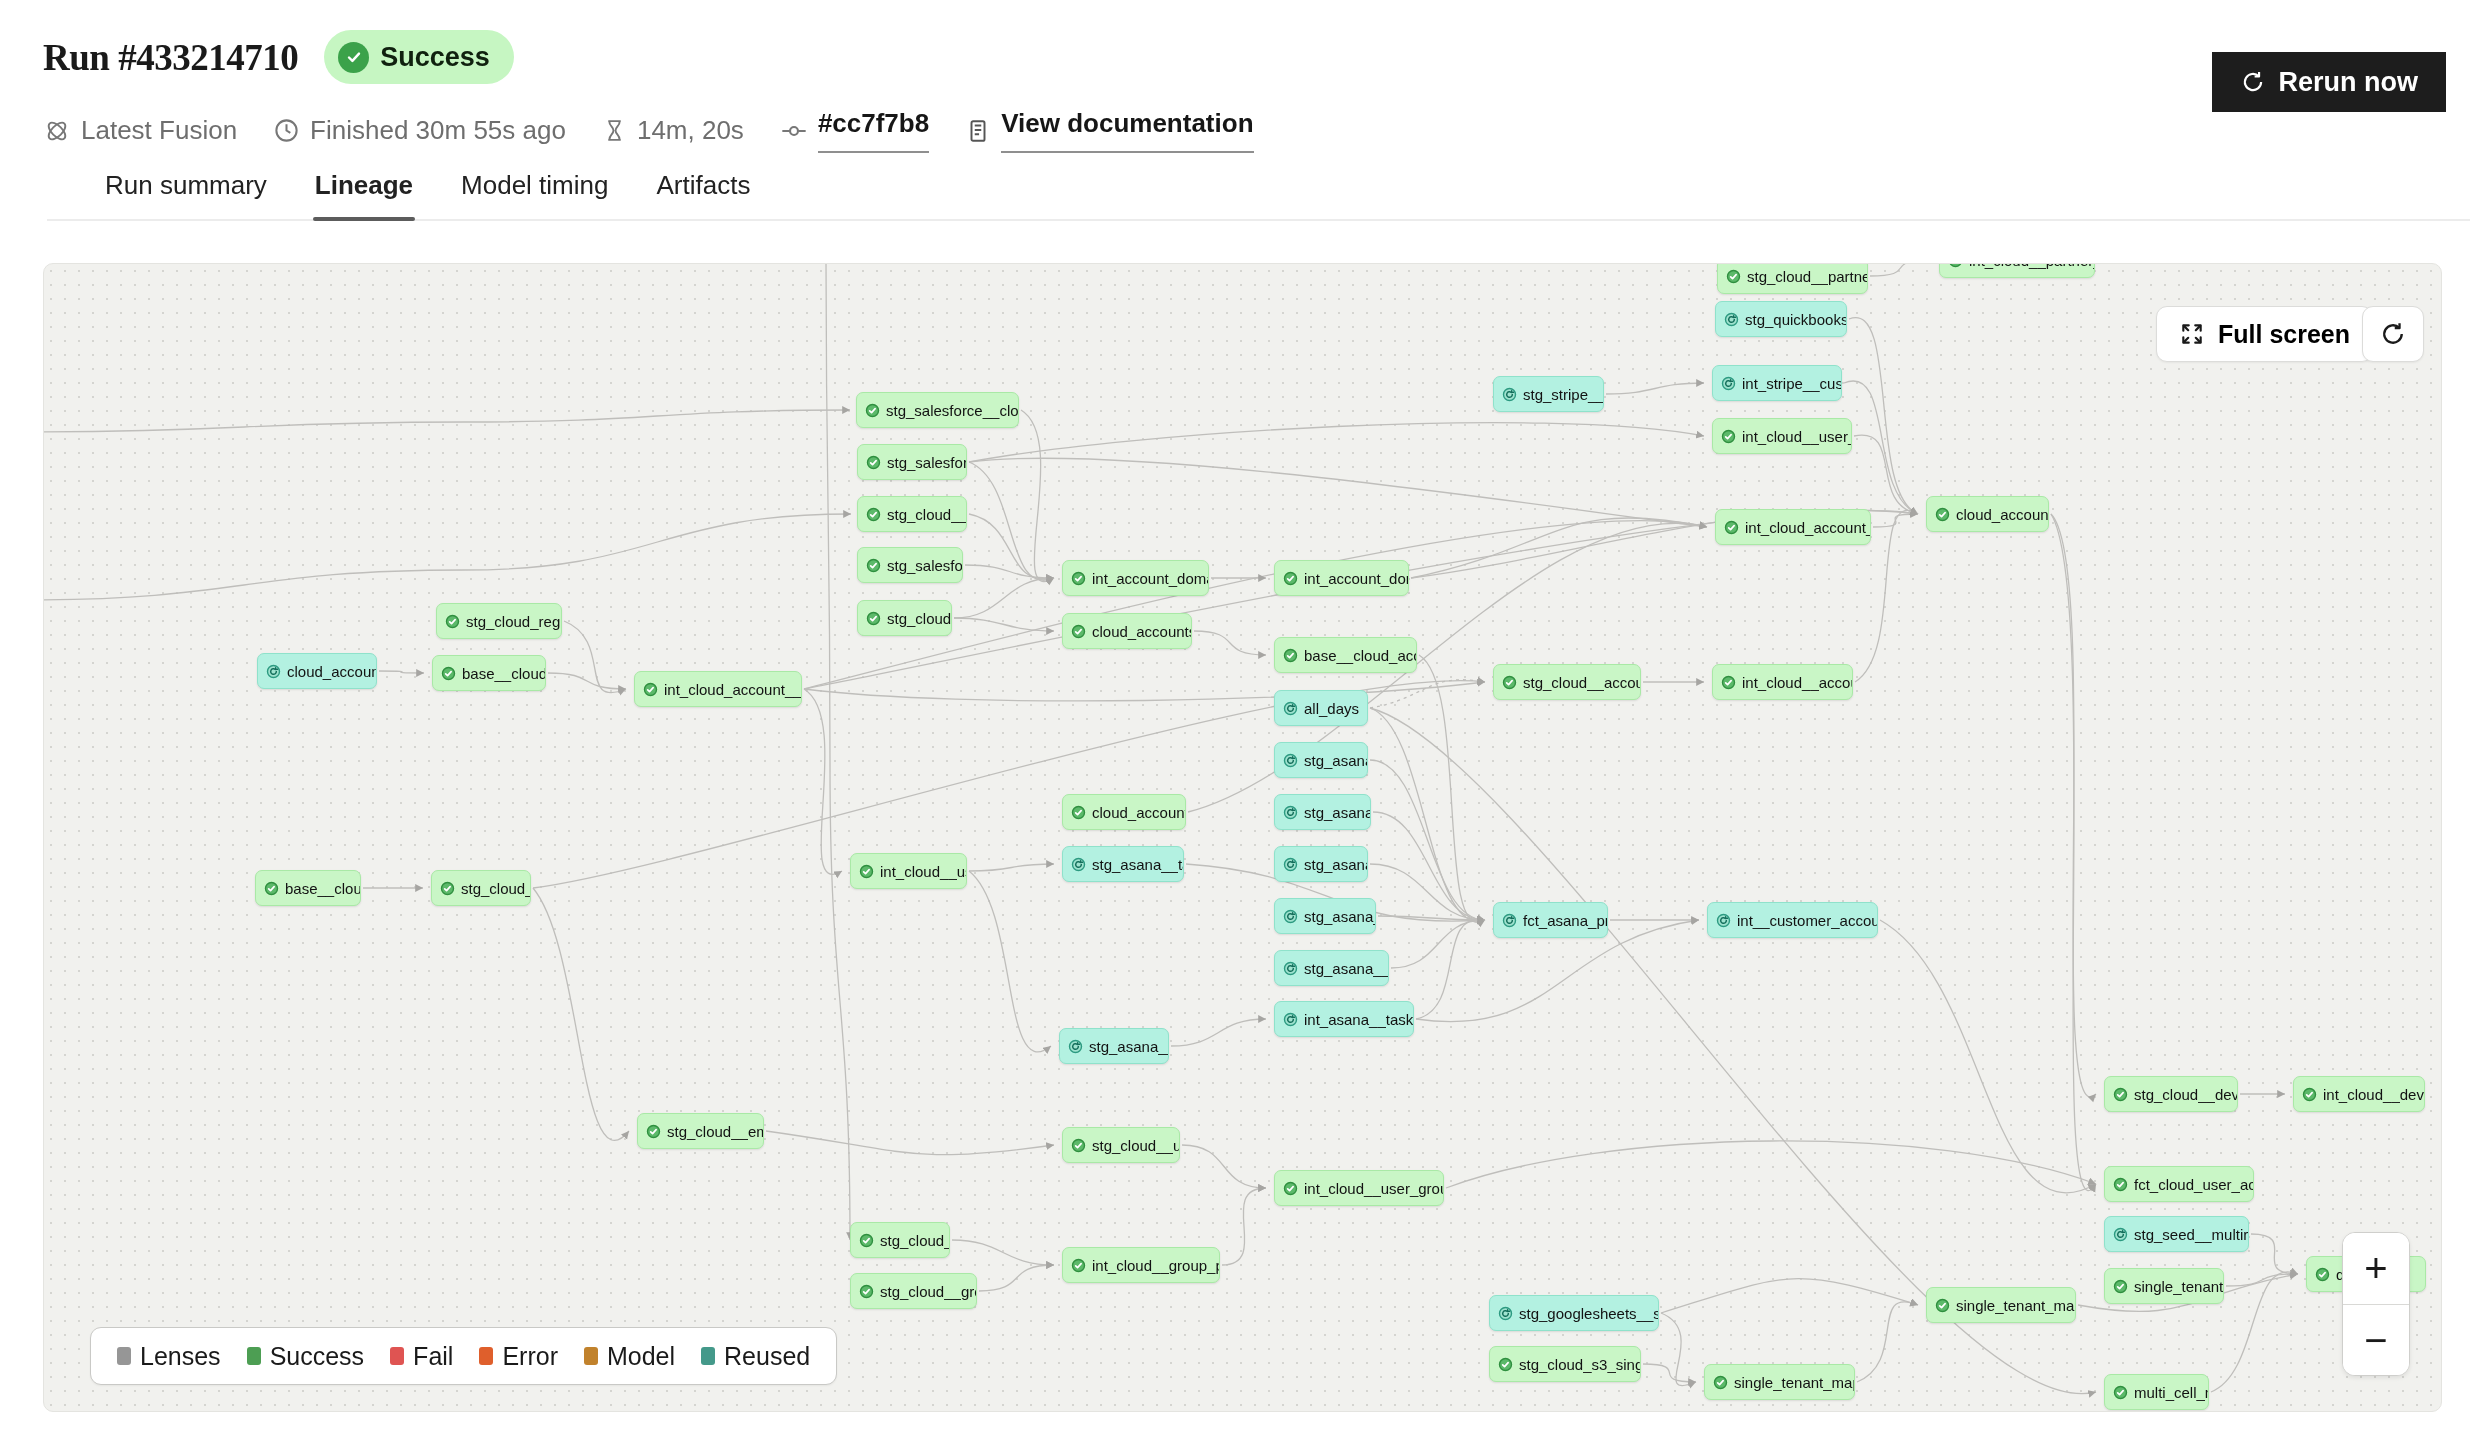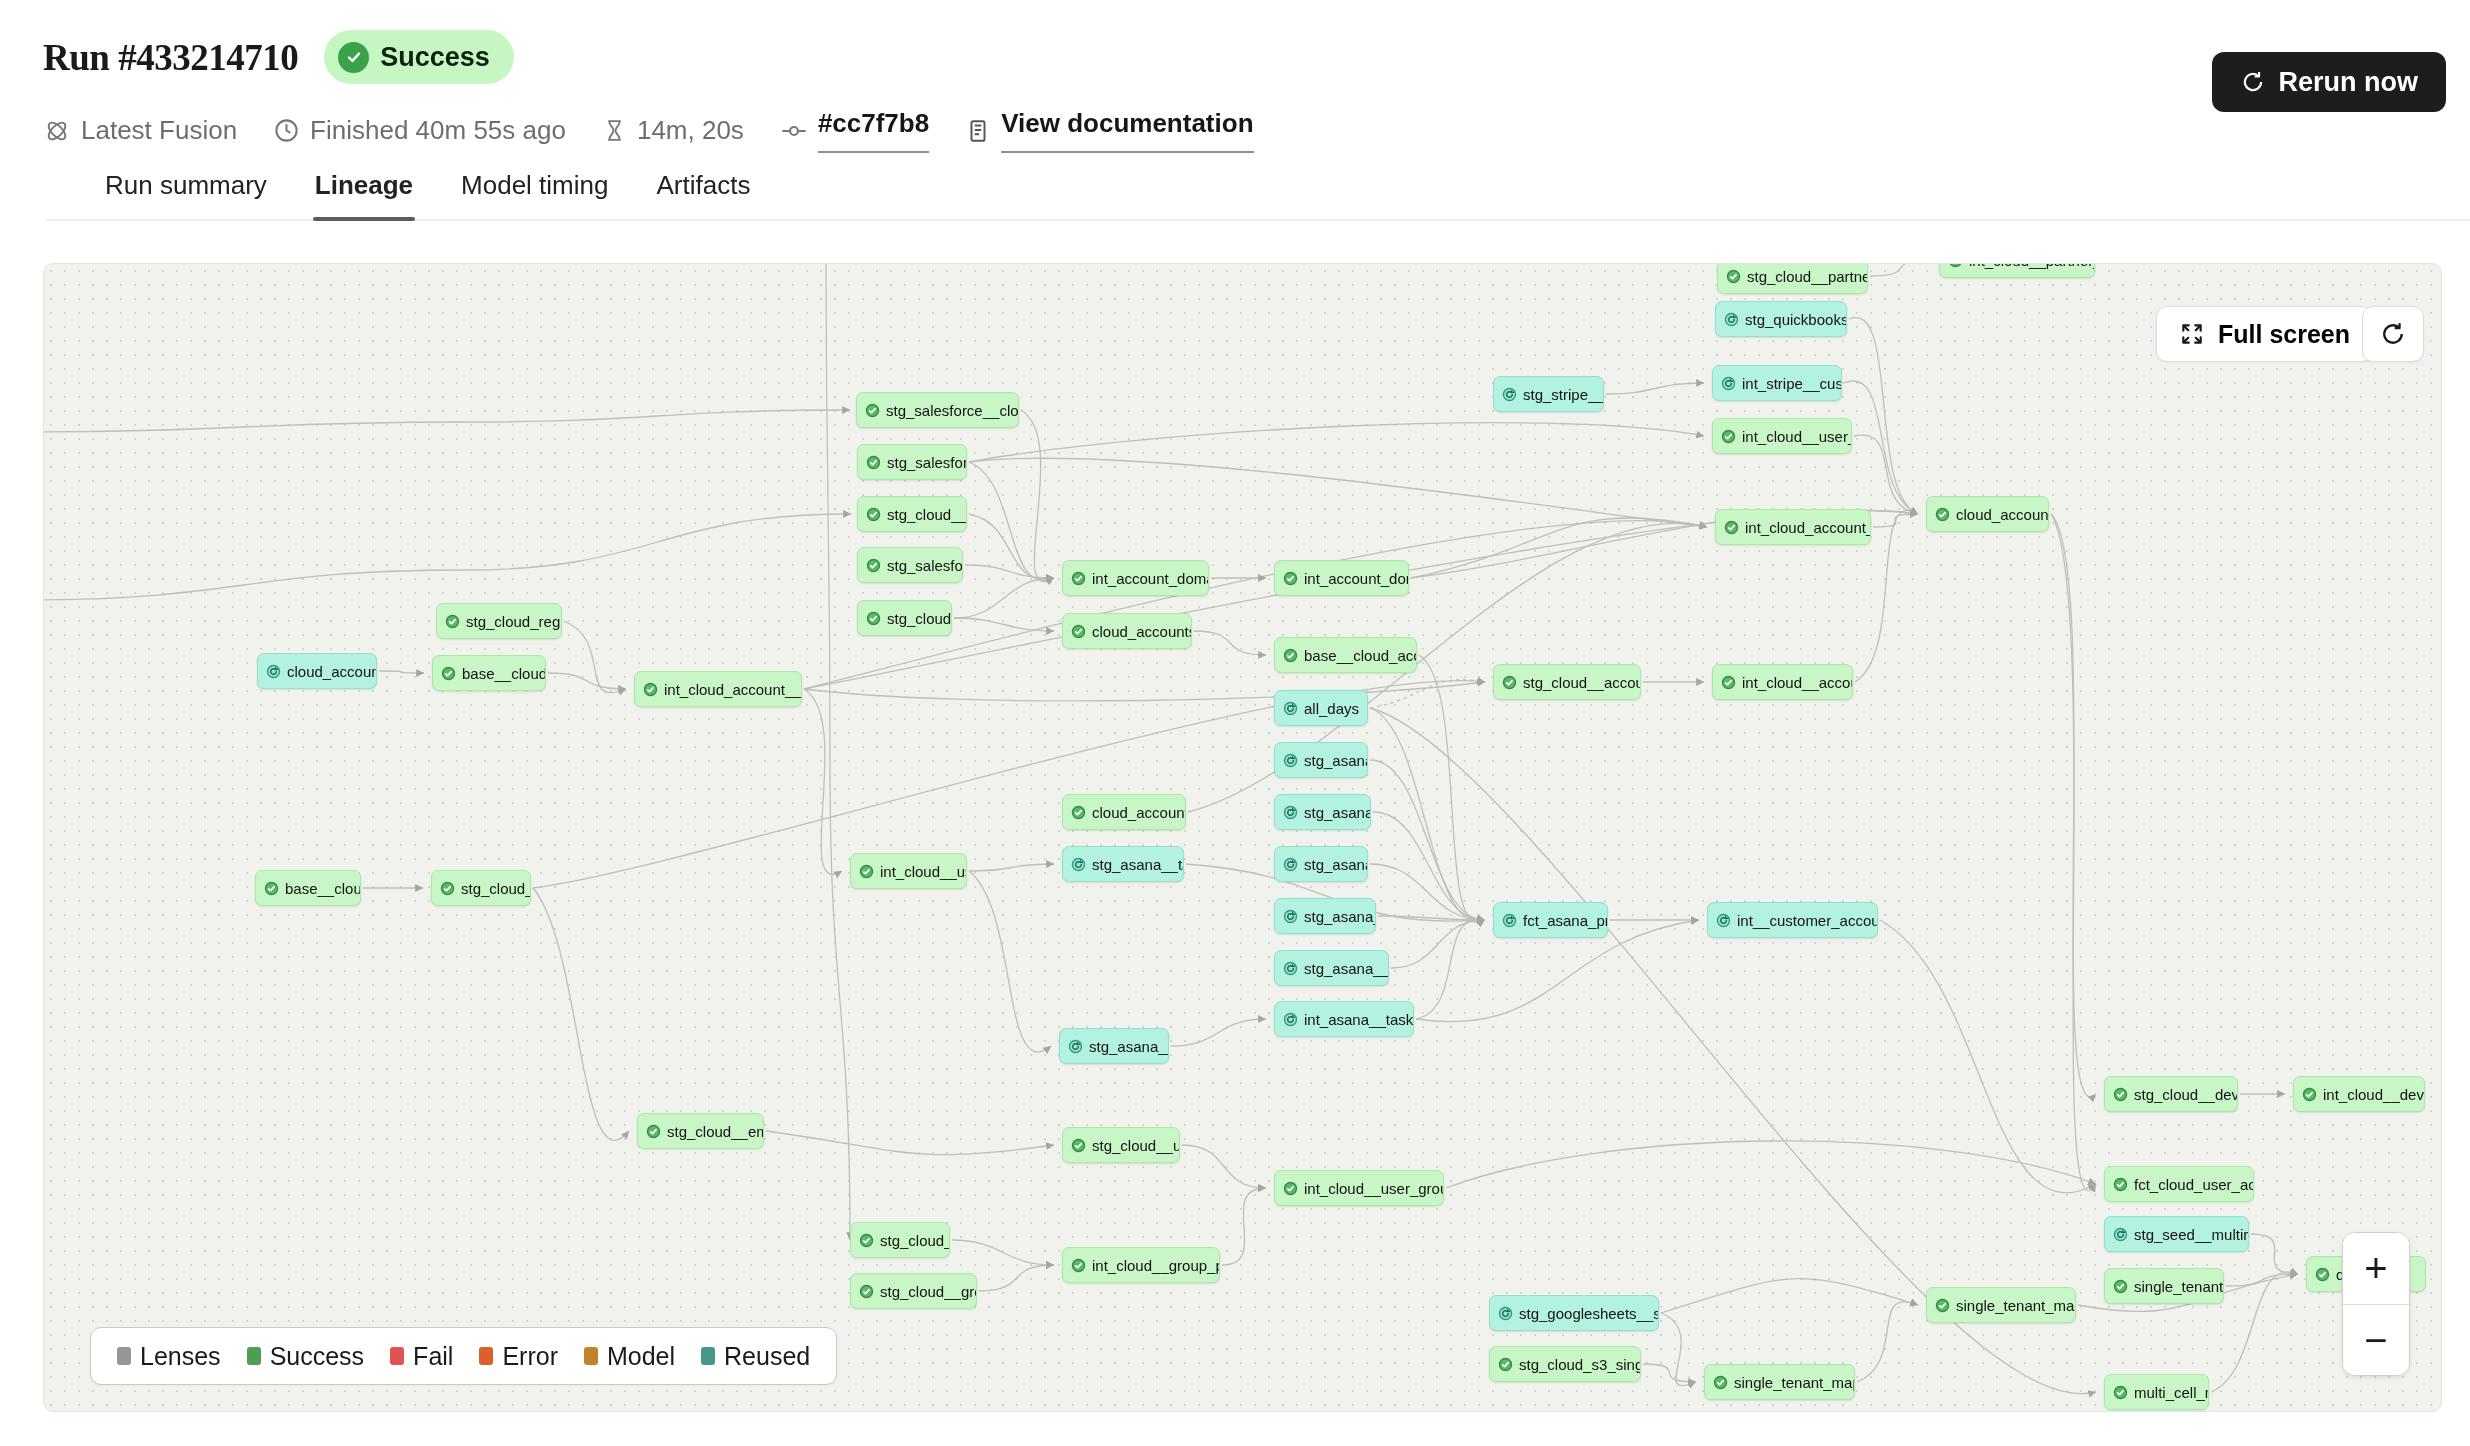--- a/index.html
+++ b/index.html
@@ -19,21 +19,21 @@
     font-size:26px;color:#6e6e6e;}
   .meta-item{display:flex;align-items:center;gap:10px;}
   .meta-item svg{flex:none;}
   .meta-link{color:#161616;font-weight:700;border-bottom:2px solid #8f8f8f;padding-bottom:12px;cursor:pointer;}
   .tabs{position:absolute;left:0;top:156px;width:100%;border-bottom:2px solid #ececec;
     padding:0 0 0 56px;box-sizing:border-box;display:flex;gap:44px;margin-left:47px;}
   .tab{position:relative;font-size:26px;padding:14px 2px 18px;cursor:pointer;color:#222;}
   .tab.active{font-weight:700;}
   .tab.active::after{content:"";position:absolute;left:0;right:0;bottom:-2px;height:4px;background:#5c5c5c;border-radius:3px;}
   .rerun-btn{position:absolute;right:24px;top:52px;display:flex;align-items:center;gap:13px;
-    background:#1d1d1d;color:#fff;border:none;border-radius:12px;height:60px;padding:0 28px;
+    background:#1d1d1d;color:#fff;border:none;border-radius:0;height:60px;padding:0 28px;
     font-size:27px;font-weight:600;font-family:inherit;cursor:pointer;}
   
   .canvas{position:absolute;left:43px;top:263px;width:2397px;height:1147px;
     background:#f1f1ee;border:1px solid #e4e4e0;border-radius:10px;overflow:hidden;
     background-image:radial-gradient(circle,#d4d4d0 1.2px,transparent 1.4px);
     background-size:14px 14px;}
   #edges{position:absolute;left:0;top:0;pointer-events:none;}
   .node{position:absolute;height:36px;border-radius:7px;display:flex;align-items:center;gap:6px;
     padding:0 8px;box-sizing:border-box;font-size:15px;color:#121212;white-space:nowrap;overflow:hidden;
     box-shadow:0 1px 2px rgba(0,0,0,.10);cursor:pointer;}
@@ -86,21 +86,21 @@
         <ellipse cx="12" cy="12" rx="9" ry="4.5" transform="rotate(45 12 12)"></ellipse>
           <ellipse cx="12" cy="12" rx="9" ry="4.5" transform="rotate(-45 12 12)"></ellipse>
       </svg>
       <span>Latest Fusion</span>
     </span>
     <span class="meta-item">
       <svg width="27" height="27" viewBox="0 0 24 24" fill="none" stroke="#777" stroke-width="1.8">
         <circle cx="12" cy="12" r="9"></circle>
           <path d="M12 6.5V12l3.4 2.2"></path>
       </svg>
-      <span>Finished 40m 55s ago</span>
+      <span>Finished 30m 55s ago</span>
     </span>
     <span class="meta-item">
       <svg width="25" height="25" viewBox="0 0 24 24" fill="none" stroke="#777" stroke-width="1.8">
         <path d="M6 3h12M6 21h12M7 3c0 5 4 5.5 4 9s-4 4-4 9M17 3c0 5-4 5.5-4 9s4 4 4 9"></path>
       </svg>
       <span>14m, 20s</span>
     </span>
     <span class="meta-item">
       <svg width="28" height="28" viewBox="0 0 24 24" fill="none" stroke="#777" stroke-width="1.8">
         <circle cx="12" cy="12" r="3.4"></circle>

